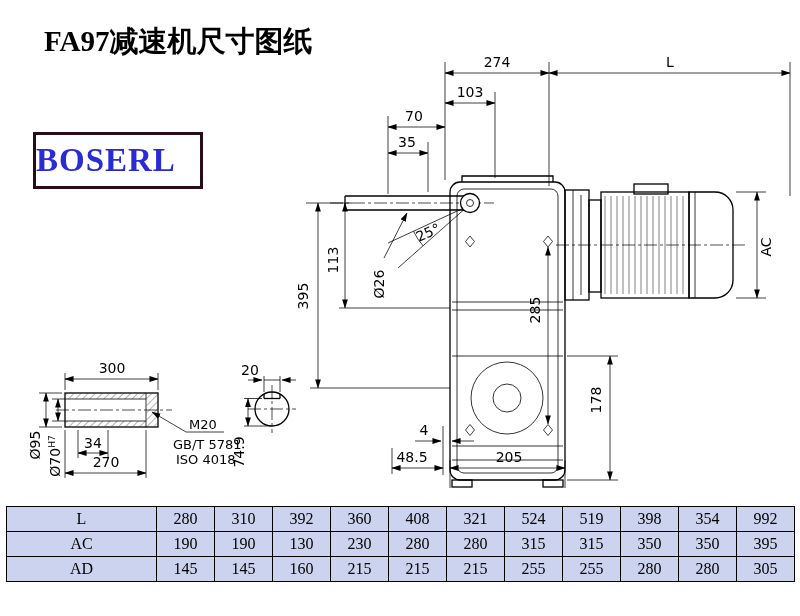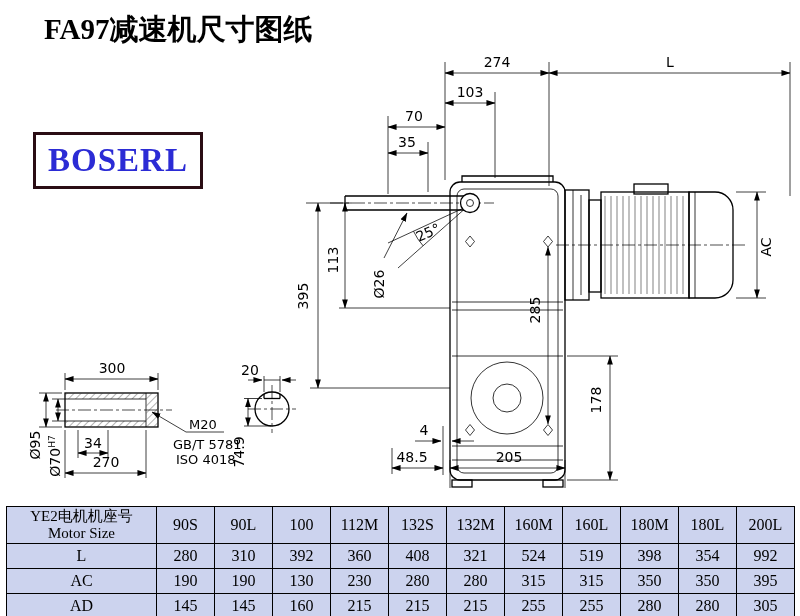--- a/index.html
+++ b/index.html
@@ -1,18 +1,18 @@
 <!DOCTYPE html>
 <html><head>
 <meta charset="utf-8">
 <style>
   html,body{margin:0;padding:0;}
   body{width:800px;height:616px;position:relative;background:#fff;font-family:"Liberation Sans",sans-serif;overflow:hidden;}
-  .title{position:absolute;left:44px;top:10px;font-family:"Liberation Serif",serif;font-weight:bold;font-size:29px;color:#000;}
-  .logo{position:absolute;left:33px;top:132px;width:164px;height:51px;border:3px solid #2a0d14;background:#fff;display:flex;align-items:center;justify-content:center;}
+  .title{position:absolute;left:44px;top:22px;font-family:"Liberation Serif",serif;font-weight:bold;font-size:29px;color:#000;}
+  .logo{position:absolute;left:33px;top:132px;width:164px;height:51px;border:3px solid #2a0d14;background:#fff;display:flex;align-items:center;justify-content:flex-start;}
   .logo span{font-family:"Liberation Serif",serif;font-size:33px;font-weight:bold;color:#2b2bd5;letter-spacing:1px;}
   svg.drawing{position:absolute;left:0;top:0;}
   .ol{stroke:#000;stroke-width:1.3;fill:none;}
   .il{stroke:#000;stroke-width:0.8;fill:none;}
   .tl{stroke:#000;stroke-width:0.75;fill:none;}
   .dim{stroke:#000;stroke-width:0.75;fill:none;marker-start:url(#arr);marker-end:url(#arr);}
   .dima{stroke:#000;stroke-width:0.75;fill:none;marker-end:url(#arr);}
   .cl{stroke:#000;stroke-width:0.7;fill:none;stroke-dasharray:13 3 3 3;}
   .fin{stroke:#000;stroke-width:0.5;}
   .dt{fill:#000;font-family:"DejaVu Sans",sans-serif;font-size:14px;text-anchor:middle;}
@@ -215,37 +215,20 @@
     <text class="dt" transform="rotate(-90,244,452)" x="244" y="452">74.9</text>
   </g>
 </svg>
 
 <table class="dims">
   <colgroup>
       <col style="width:150px">
       <col span="11">
     </colgroup>
   <tbody>
-    <tr class="hdr">
-      <th class="motor">
-        <div>YE2电机机座号</div>
-        <div>Motor Size</div>
-      </th>
-      <th>90S</th>
-      <th>90L</th>
-      <th>100</th>
-      <th>112M</th>
-      <th>132S</th>
-      <th>132M</th>
-      <th>160M</th>
-      <th>160L</th>
-      <th>180M</th>
-      <th>180L</th>
-      <th>200L</th>
-    </tr>
     <tr class="data">
       <td>L</td>
       <td>280</td>
       <td>310</td>
       <td>392</td>
       <td>360</td>
       <td>408</td>
       <td>321</td>
       <td>524</td>
       <td>519</td>

